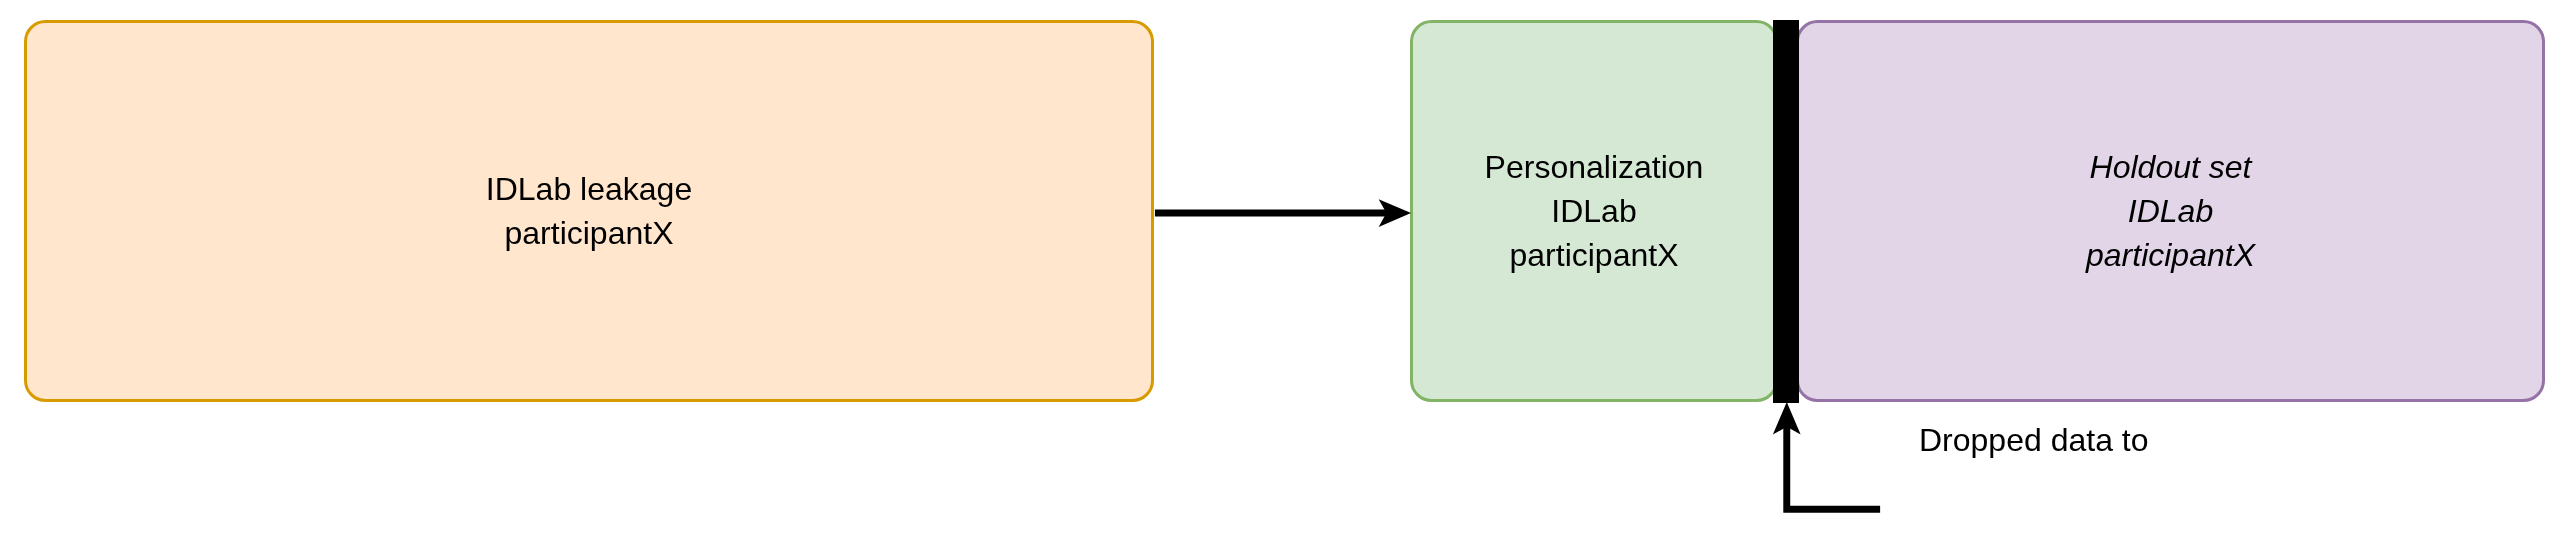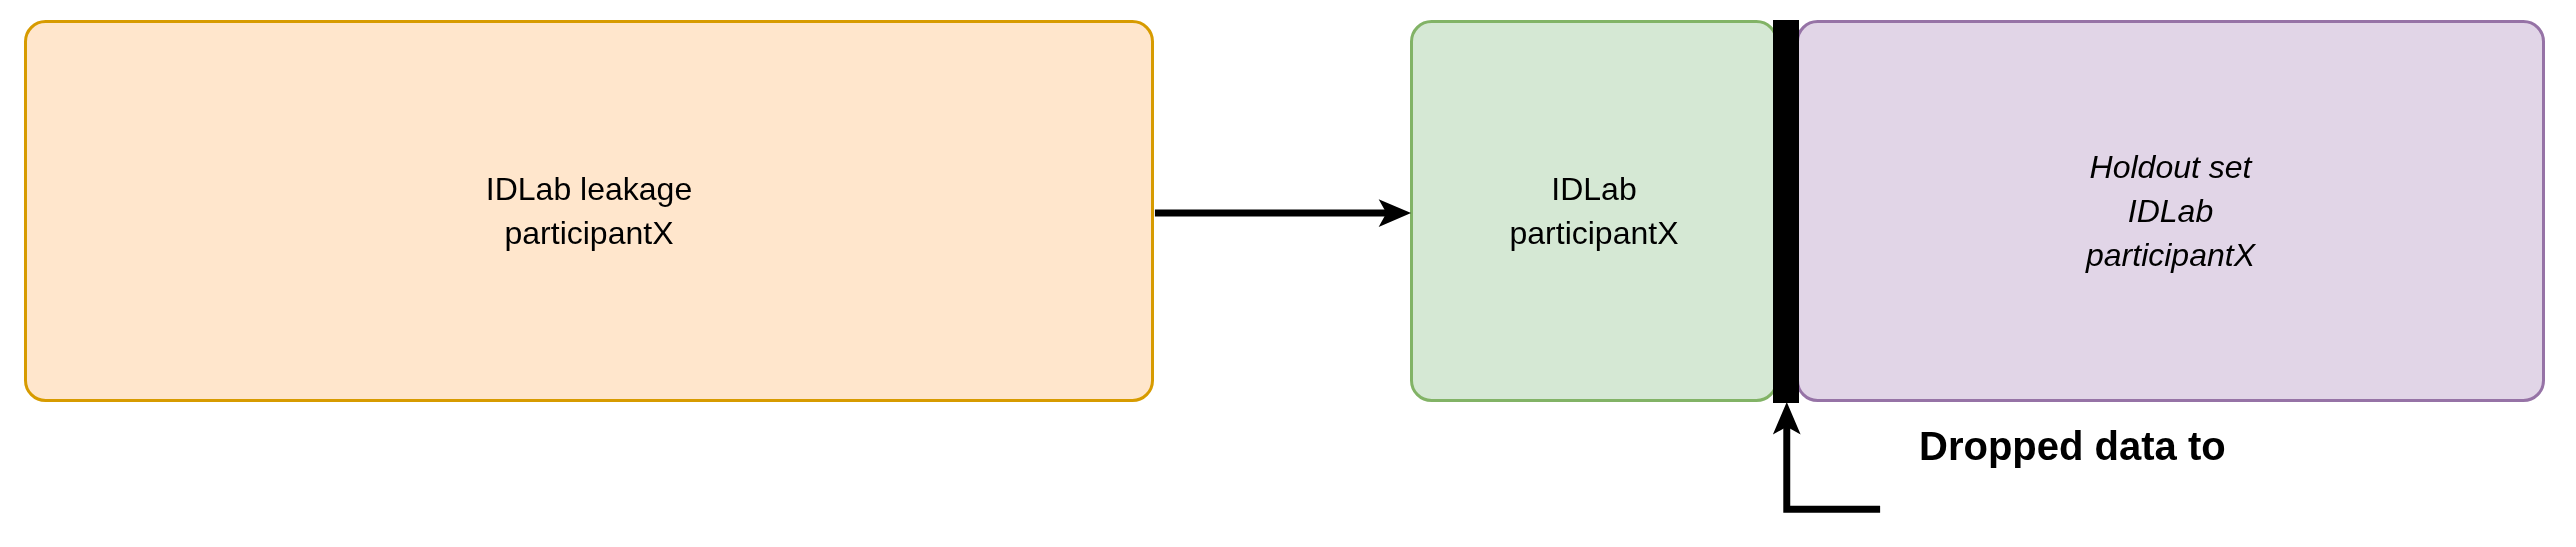--- a/index.html
+++ b/index.html
@@ -88,40 +88,40 @@
     width: 2576px;
     height: 548px;
     pointer-events: none;
   }
 
   
   #dropped-caption {
     position: absolute;
     left: 1919px;
     top: 418px;
-    font-size: 40px;
+    font-size: 32px;
     color: #000000;
     line-height: 1.40;
     white-space: nowrap;
     text-align: right;
-    font-weight: bold;
   }
   #dropped-caption .line { display: block; }
 </style>
 </head>
 <body>
 
 <div id="canvas">
 
   <div class="box" id="box-dataset">
     <span class="line">IDLab leakage</span>
     <span class="line">participantX</span>
   </div>
 
   <div class="box" id="box-personalization">
+    <span class="line">Personalization</span>
     <span class="line">IDLab</span>
     <span class="line">participantX</span>
   </div>
 
   <div class="box" id="box-holdout">
     <span class="line">Holdout set</span>
     <span class="line">IDLab</span>
     <span class="line">participantX</span>
   </div>
 

